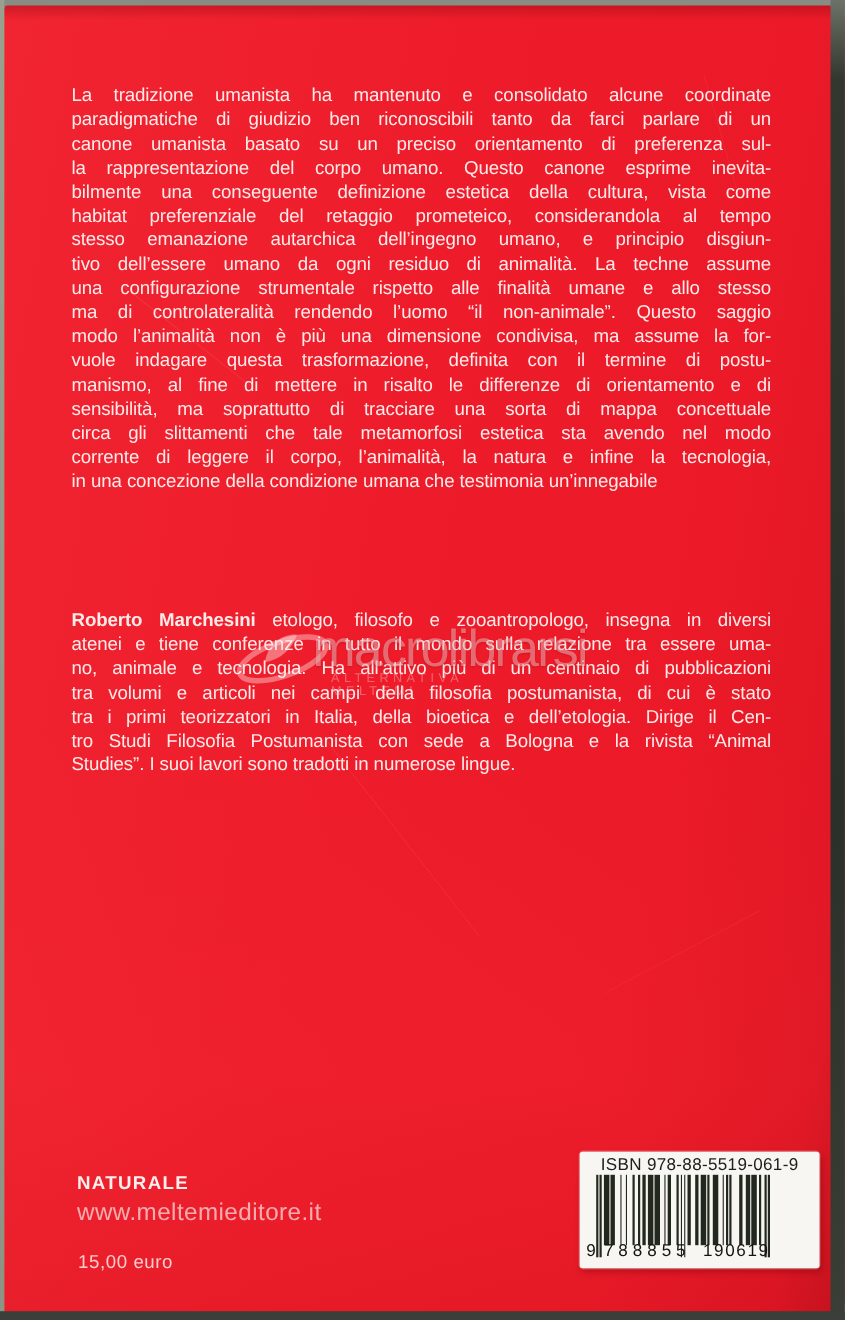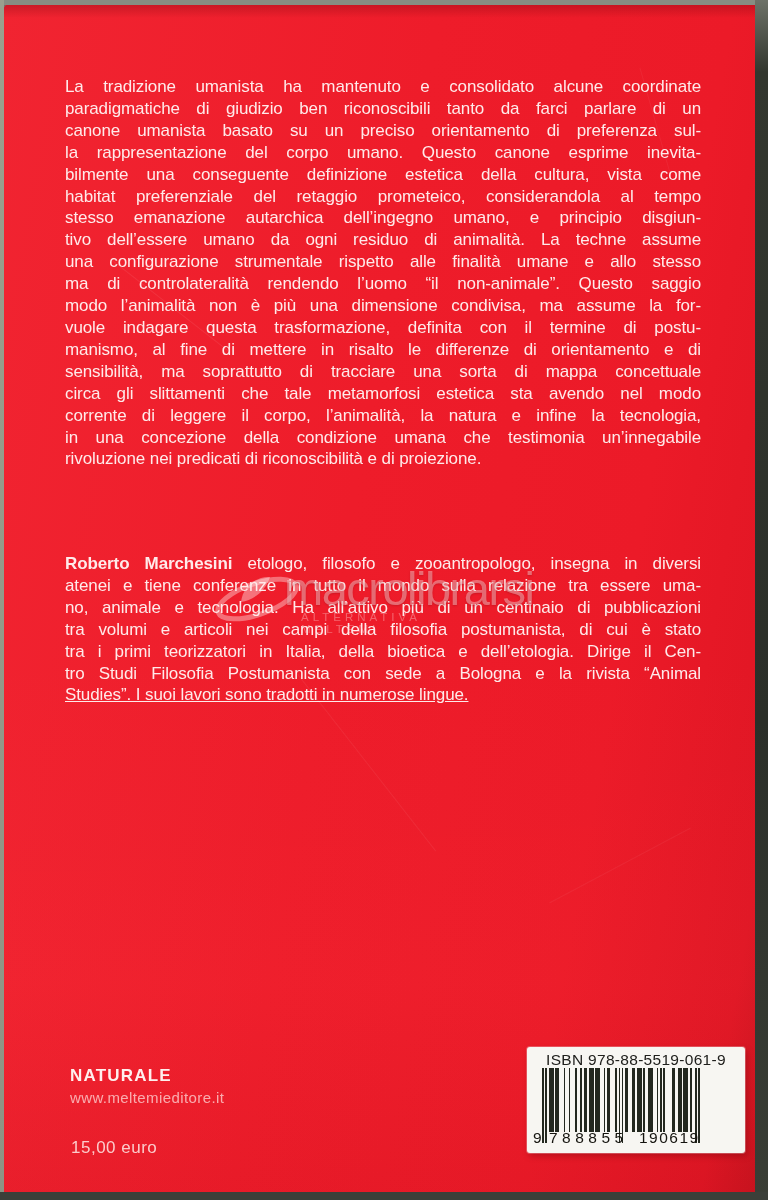--- a/index.html
+++ b/index.html
@@ -38,21 +38,21 @@
     color:rgba(255,246,244,0.95);
   }
   .jline{text-align:justify;text-align-last:justify;white-space:normal;}
   .synopsis .jline:last-child{text-align-last:left;}
   .bio{
     position:absolute;left:65px;top:553px;width:636px;z-index:2;
     font-size:17px;line-height:21.9px;letter-spacing:-0.1px;
     color:rgba(255,246,244,0.95);
   }
   .bio .author{font-weight:700;}
-  .bio-rest .jline:last-child{text-align-last:left;text-decoration:underline;}
+  .bio-rest .jline:last-child{text-align-last:left;}
 
   
   .watermark{position:absolute;left:0;top:0;z-index:6;pointer-events:none;}
   .wm-title{
     position:absolute;left:284px;top:565px;
     font-size:47px;font-weight:400;letter-spacing:-1.5px;line-height:1;
     color:rgba(255,236,236,0.40);
     text-shadow:0 1px 2px rgba(140,10,20,0.30);
   }
   .wm-tag{
@@ -63,21 +63,21 @@
   .wm-logo{position:absolute;left:212px;top:569px;}
 
   
   .pub-name{
     position:absolute;left:70px;top:1066px;z-index:2;
     font-size:17px;font-weight:700;letter-spacing:1.2px;
     color:rgba(255,248,246,0.96);
   }
   .pub-site{
     position:absolute;left:70px;top:1089px;z-index:2;
-    font-size:15px;letter-spacing:0.4px;
+    font-size:22px;letter-spacing:0.4px;
     color:rgba(255,226,224,0.72);
   }
   .pub-price{
     position:absolute;left:71px;top:1138px;z-index:2;
     font-size:17px;letter-spacing:0.5px;
     color:rgba(255,234,231,0.85);
   }
 
   
   .isbn-box{
@@ -121,21 +121,20 @@
       <div class="jline">tivo dell’essere umano da ogni residuo di animalità. La techne assume</div>
       <div class="jline">una configurazione strumentale rispetto alle finalità umane e allo stesso</div>
       <div class="jline">ma di controlateralità rendendo l’uomo “il non-animale”. Questo saggio</div>
       <div class="jline">modo l’animalità non è più una dimensione condivisa, ma assume la for-</div>
       <div class="jline">vuole indagare questa trasformazione, definita con il termine di postu-</div>
       <div class="jline">manismo, al fine di mettere in risalto le differenze di orientamento e di</div>
       <div class="jline">sensibilità, ma soprattutto di tracciare una sorta di mappa concettuale</div>
       <div class="jline">circa gli slittamenti che tale metamorfosi estetica sta avendo nel modo</div>
       <div class="jline">corrente di leggere il corpo, l’animalità, la natura e infine la tecnologia,</div>
       <div class="jline">in una concezione della condizione umana che testimonia un’innegabile</div>
-      <div class="jline">rivoluzione nei predicati di riconoscibilità e di proiezione.</div>
     </div>
 
   <div class="bio">
     <div class="jline"><span class="author">Roberto Marchesini</span><span> etologo, filosofo e zooantropologo, insegna in diversi</span></div>
     <div class="bio-rest">
         <div class="jline">atenei e tiene conferenze in tutto il mondo sulla relazione tra essere uma-</div>
         <div class="jline">no, animale e tecnologia. Ha all’attivo più di un centinaio di pubblicazioni</div>
         <div class="jline">tra volumi e articoli nei campi della filosofia postumanista, di cui è stato</div>
         <div class="jline">tra i primi teorizzatori in Italia, della bioetica e dell’etologia. Dirige il Cen-</div>
         <div class="jline">tro Studi Filosofia Postumanista con sede a Bologna e la rivista “Animal</div>

